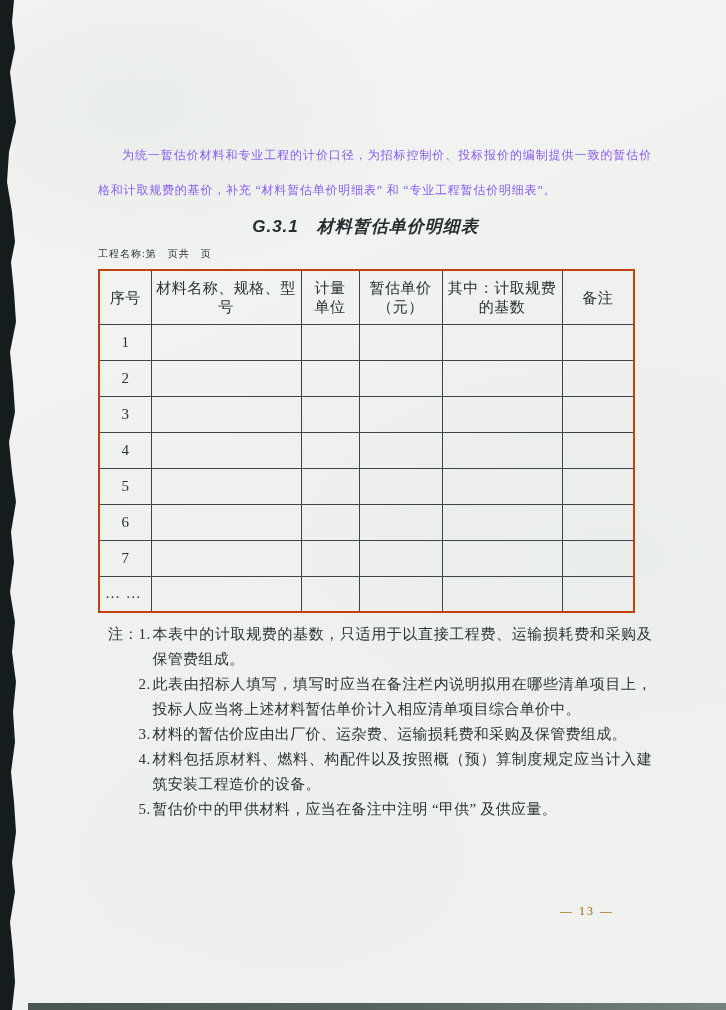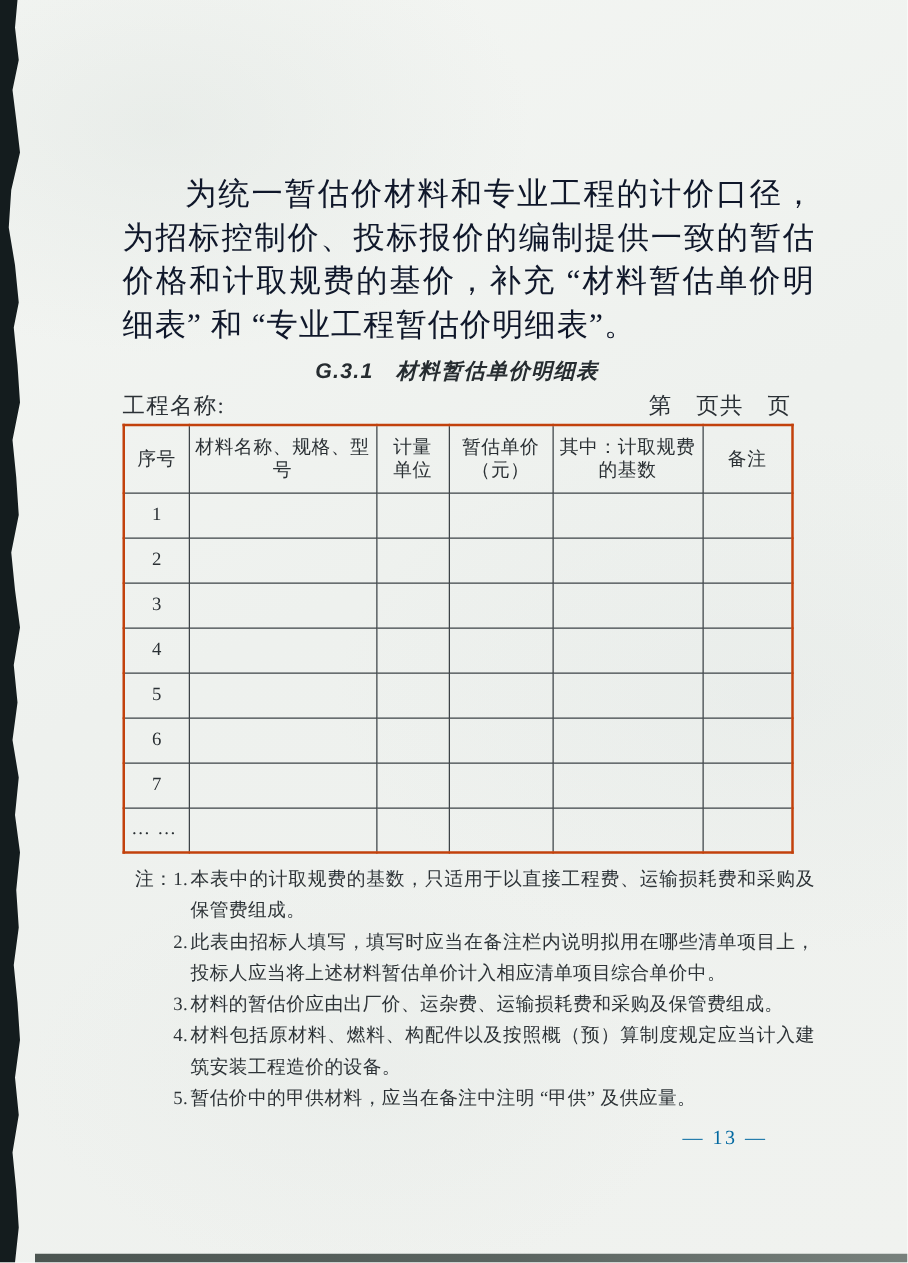--- a/index.html
+++ b/index.html
@@ -24,26 +24,26 @@
   
   .bottom-shadow {
     position: absolute; left: 28px; right: 0; bottom: 0; height: 7px;
     background: linear-gradient(to right, #39433f, #4a5450 55%, #6a746f);
     opacity: .9;
   }
 
   .content { position: absolute; left: 98px; top: 138px; width: 554px; }
 
   .para {
-    font-size: 25px;
+    font-size: 12px;
     line-height: 35px;
     letter-spacing: 0.8px;
     text-align: justify;
     text-indent: 2em;
-    color: #0f172a;
+    color: #8b5cf6;
     font-family: Liberation Serif, serif;
   }
 
   .list-line {
     margin-top: 3px;
     font-size: 19px;
     line-height: 28px;
     letter-spacing: 0.8px;
     text-indent: 2em;
   }
@@ -59,22 +59,21 @@
     letter-spacing: 1px;
     color: #262c30;
     font-style: italic;
   }
 
   .meta-row {
     margin-top: 2px;
     margin-bottom: 4px;
     width: 535px;
     display: flex;
-    justify-content: space-between;
-    font-size: 18px;
+    font-size: 10px;
     line-height: 22px;
     letter-spacing: 1px;
   }
 
   table.price-table {
     width: 535px;
     border-collapse: collapse;
     table-layout: fixed;
     border: 2px solid #c2410c;
   }
@@ -114,24 +113,24 @@
   .notes-label { flex: 0 0 auto; white-space: nowrap; }
   .notes-items { flex: 1 1 auto; }
   .note-item { display: flex; }
   .note-num { flex: 0 0 auto; margin-right: 2px; }
   .note-text { flex: 1 1 auto; text-align: justify; }
 
   .page-number {
     position: absolute;
     top: 900px;
     right: 112px;
-    font-size: 16px;
+    font-size: 12px;
     line-height: 22px;
     letter-spacing: 2px;
-    color: #0369a1;
+    color: #a16207;
   }
 </style>
 </head>
 <body>
 
 <svg class="torn-edge" viewBox="0 0 22 1010" preserveAspectRatio="none" aria-hidden="true">
   <polygon fill="#141c1e" points="0,0 14,0 12,22 15,48 10,72 13,96 16,122 9,152 7,182 12,212 15,242 11,262 14,292 16,322 10,352 13,382 15,412 9,442 12,472 16,502 11,532 14,562 10,592 15,622 12,652 16,682 13,712 15,742 11,772 14,802 16,832 12,862 15,892 10,922 13,952 15,982 12,1010 0,1010"></polygon>
 </svg>
 
 <div class="bottom-shadow"></div>

